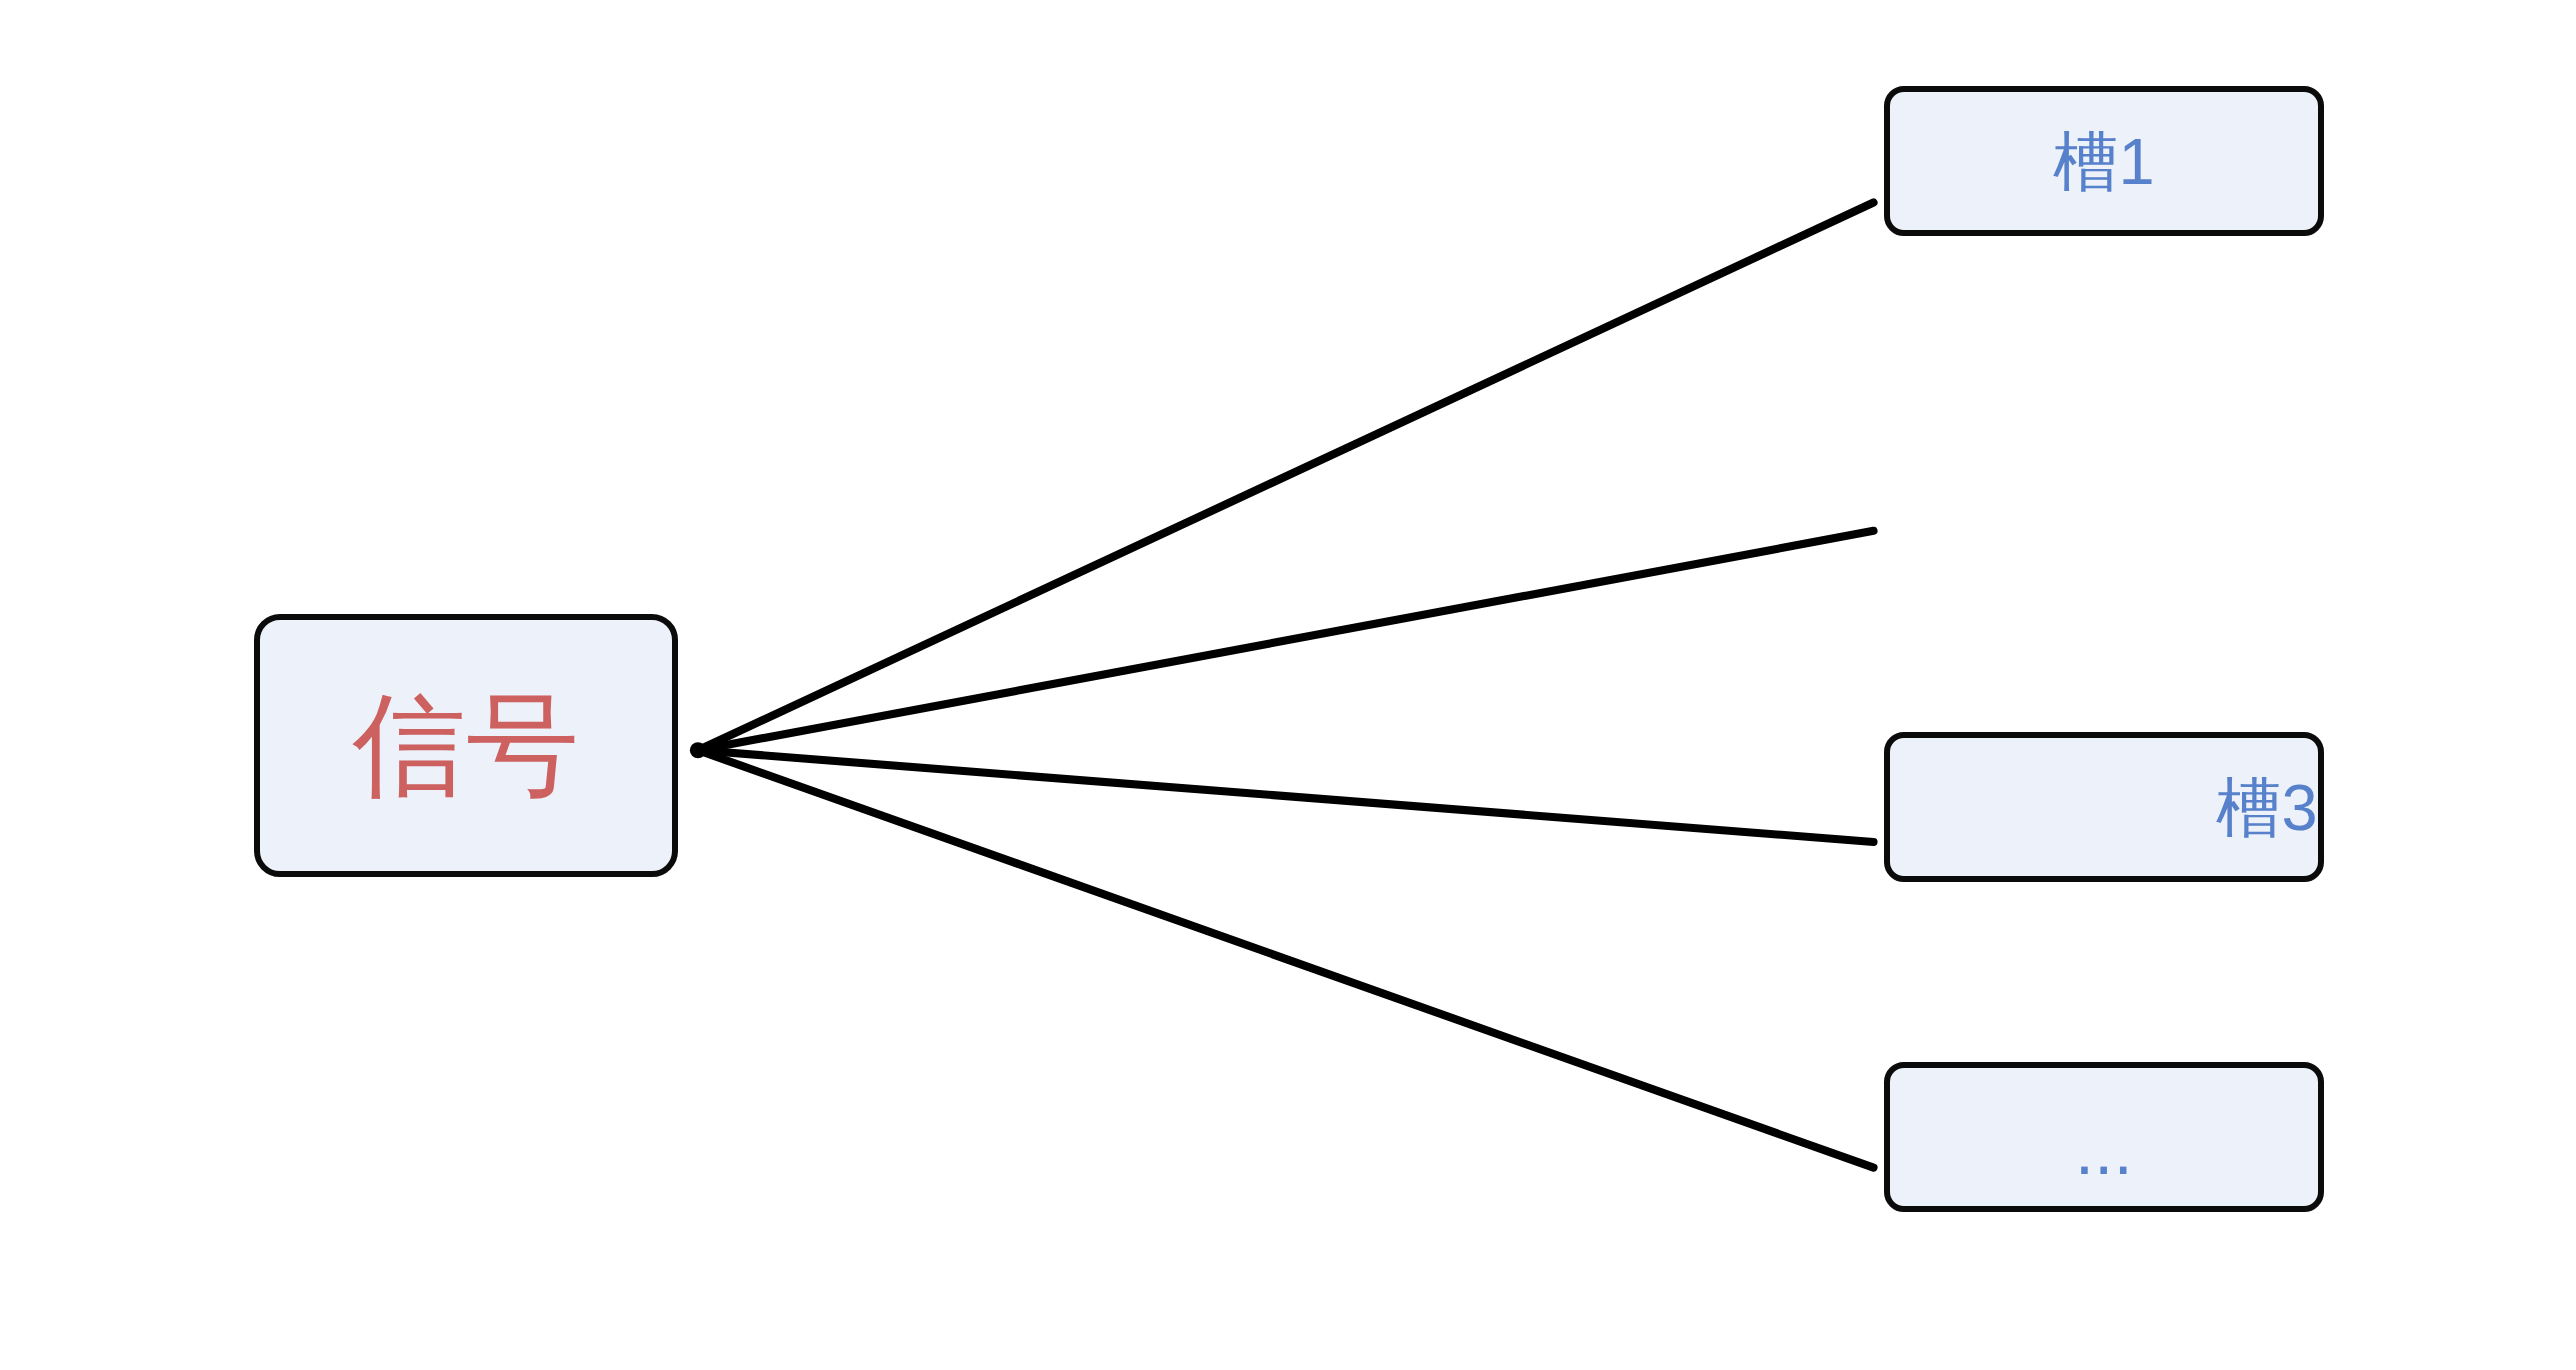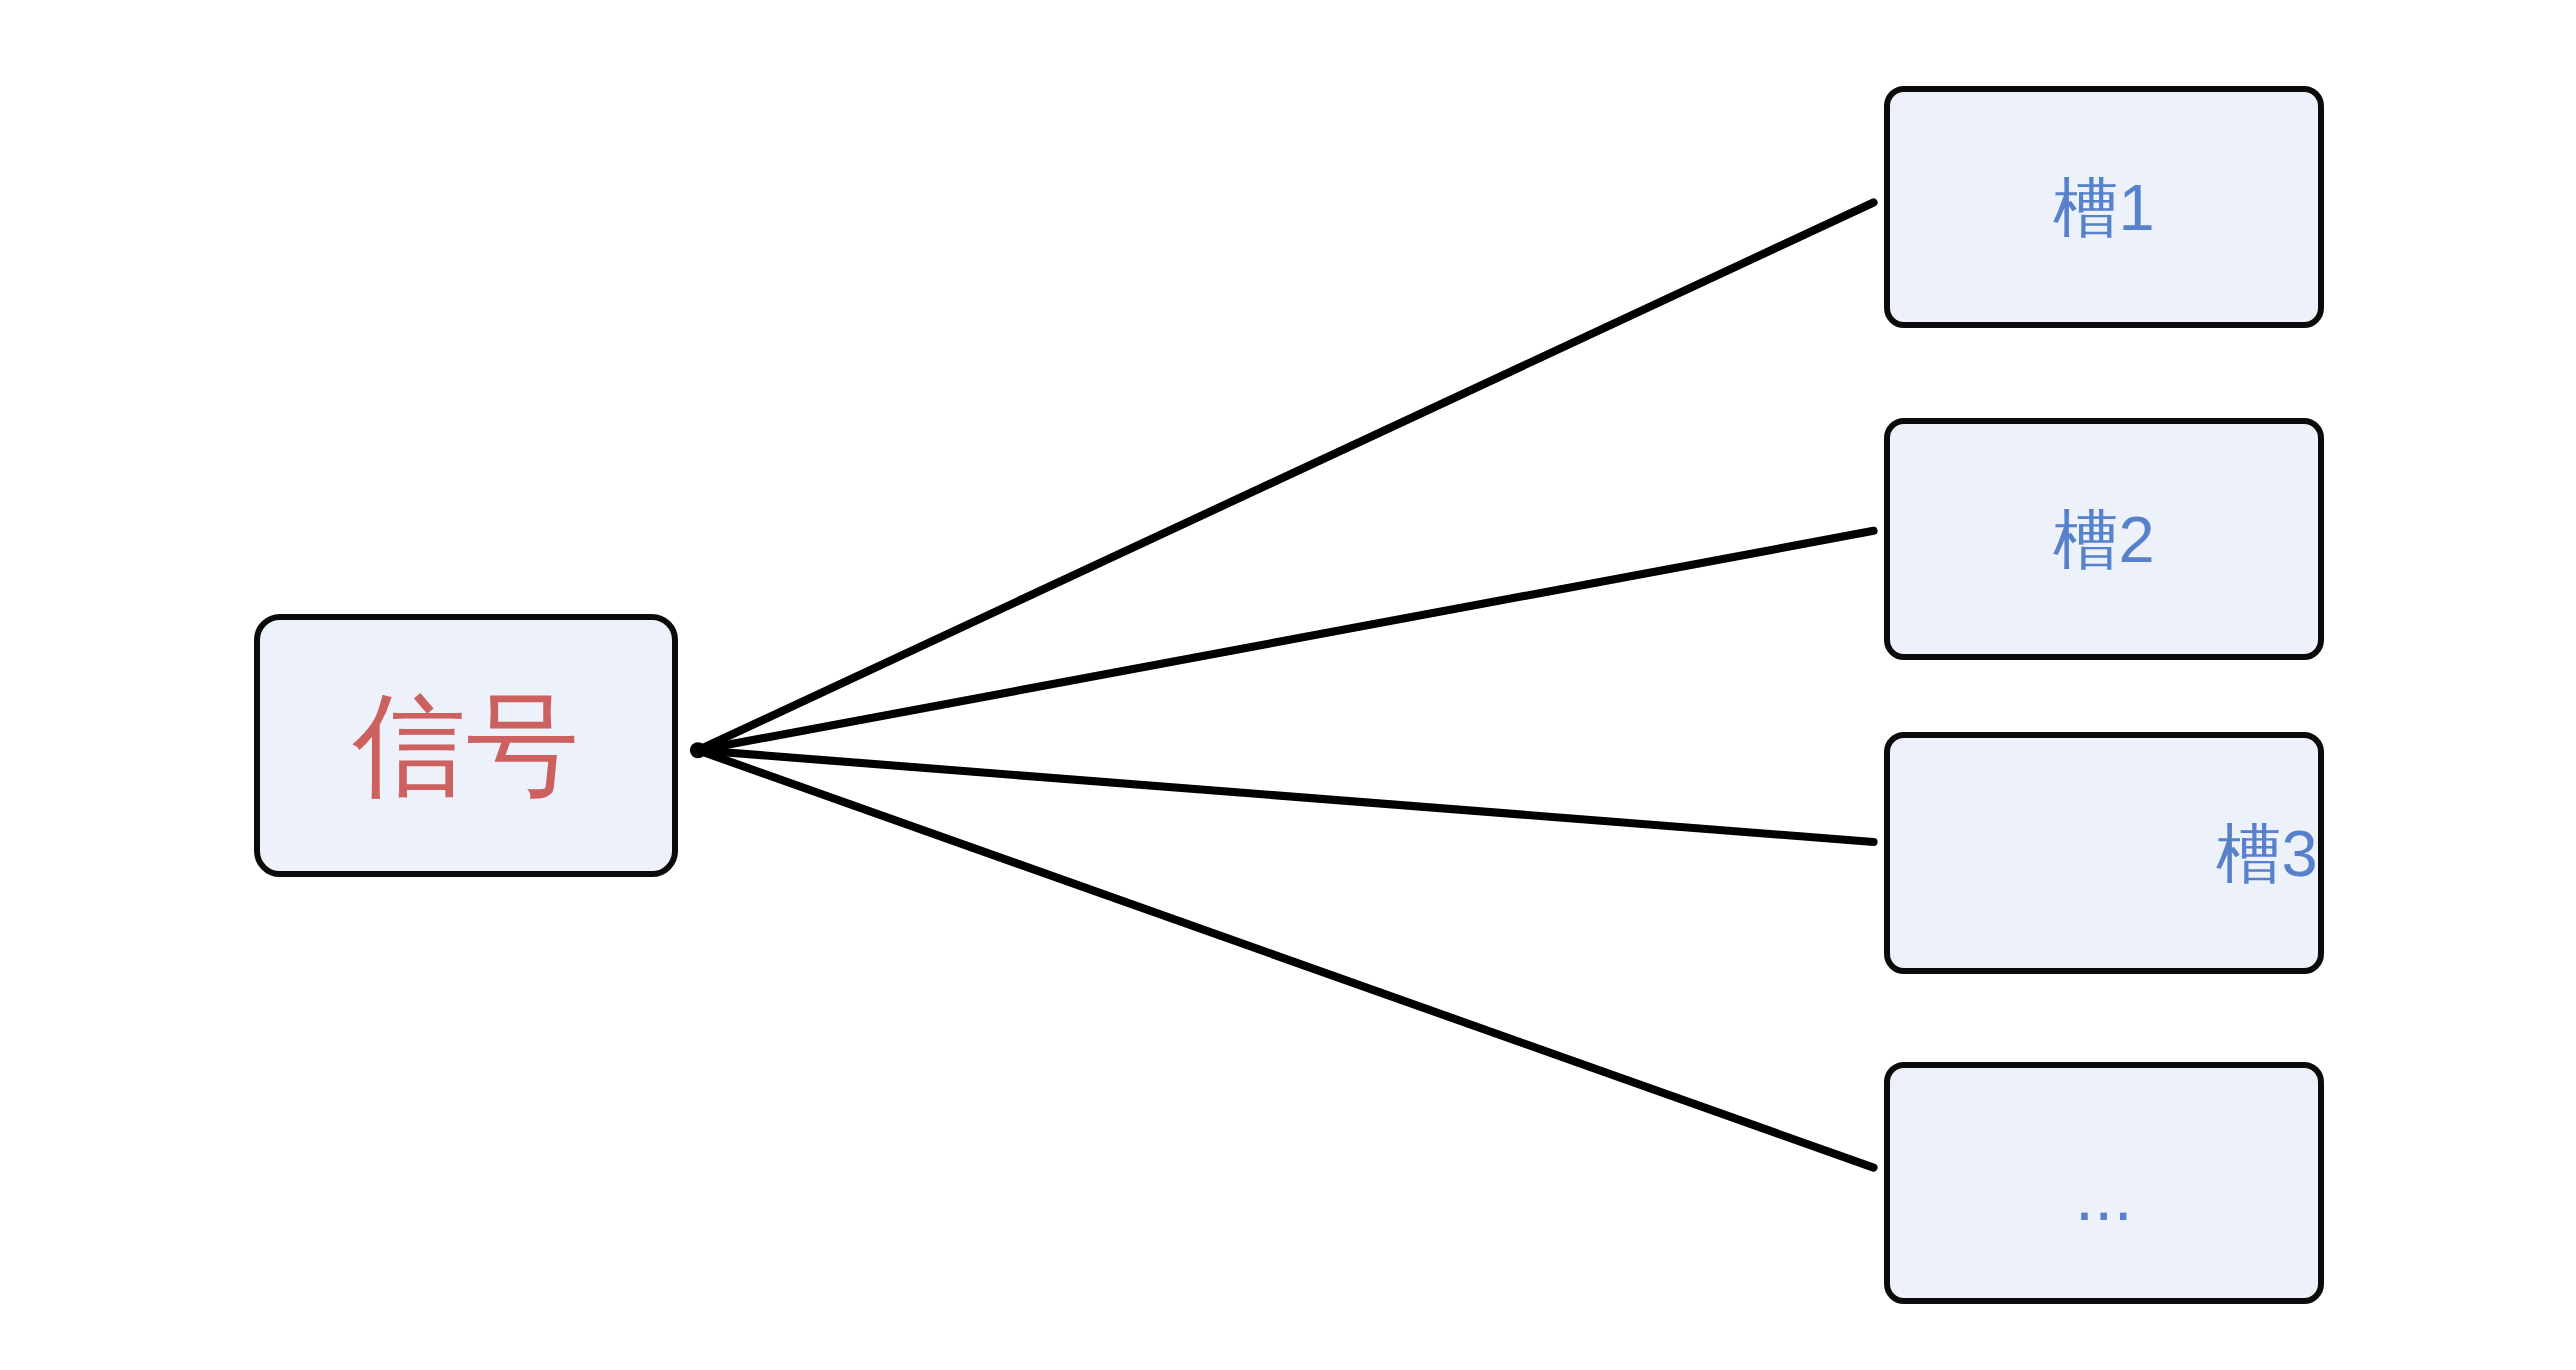--- a/index.html
+++ b/index.html
@@ -49,21 +49,21 @@
     border-radius: 26px;
   }
   .node-source .node-label {
     color: #cd6160;
     font-size: 113px;
     font-weight: 400;
   }
   .node-slot {
     left: 1884px;
     width: 440px;
-    height: 242px;
+    height: 150px;
   }
   .node-slot .node-label {
     color: #5781ca;
     font-size: 65px;
     font-weight: 400;
   }
   .node-slot-1 { top: 86px; }
   .node-slot-2 { top: 418px; }
   .node-slot-3 { top: 732px; justify-content: flex-end; }
   .node-slot-4 { top: 1062px; }
@@ -89,23 +89,20 @@
   </svg>
 
   <div class="node node-source">
     <span class="node-label">信号</span>
   </div>
 
   <div class="node node-slot node-slot-1">
     <span class="node-label">槽1</span>
   </div>
 
-  <div class="node node-slot node-slot-2">
-    <span class="node-label">槽2</span>
-  </div>
 
   <div class="node node-slot node-slot-3">
     <span class="node-label">槽3</span>
   </div>
 
   <div class="node node-slot node-slot-4">
     <span class="node-label">...</span>
   </div>
 
 </div>

